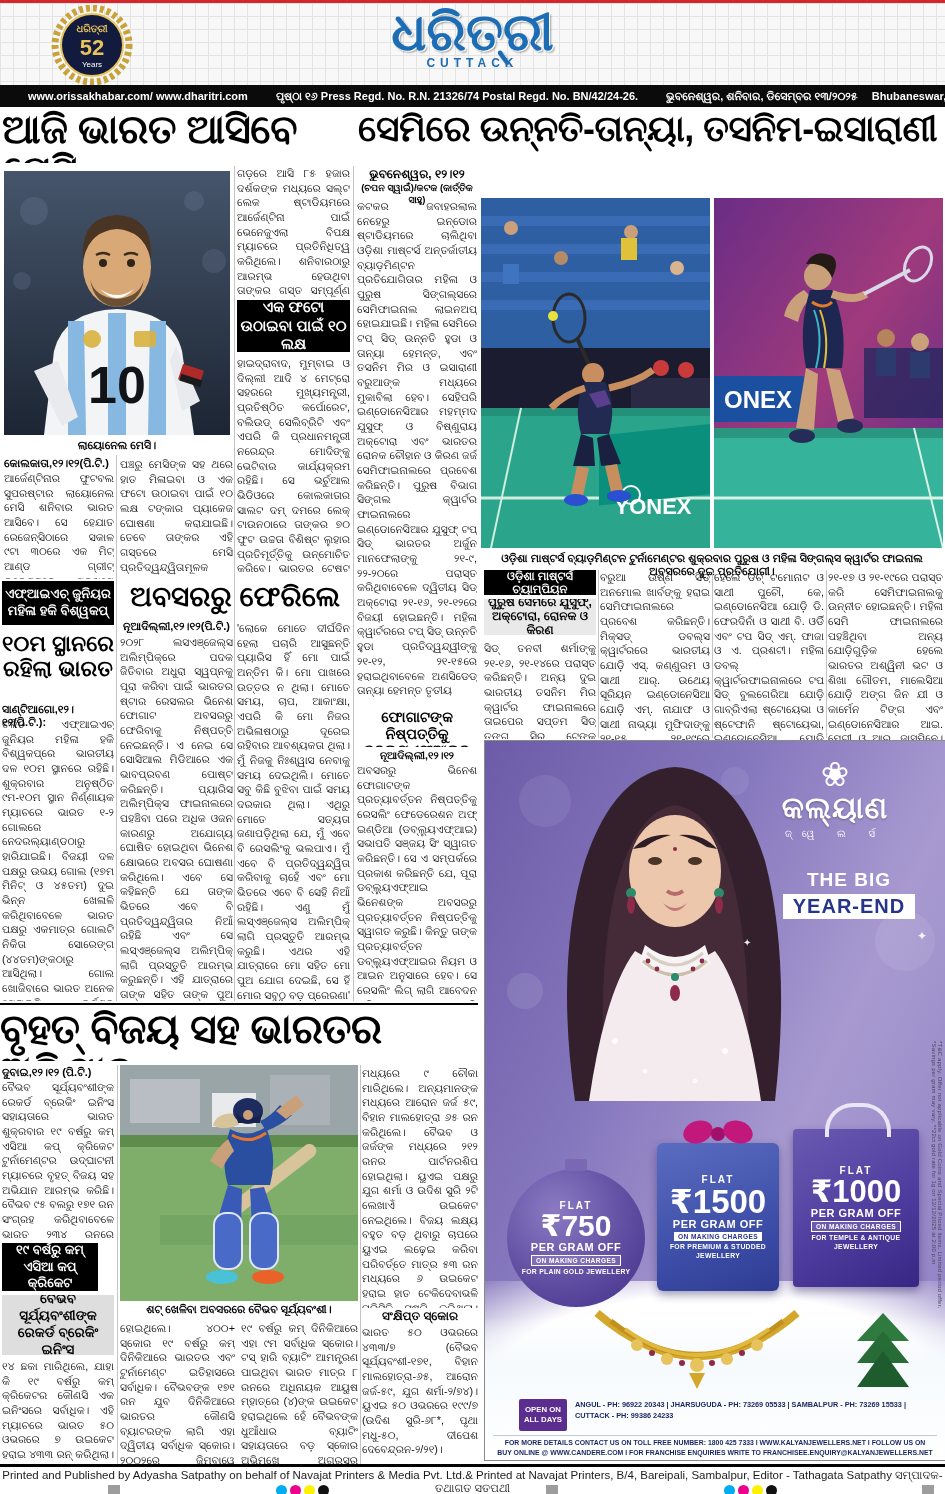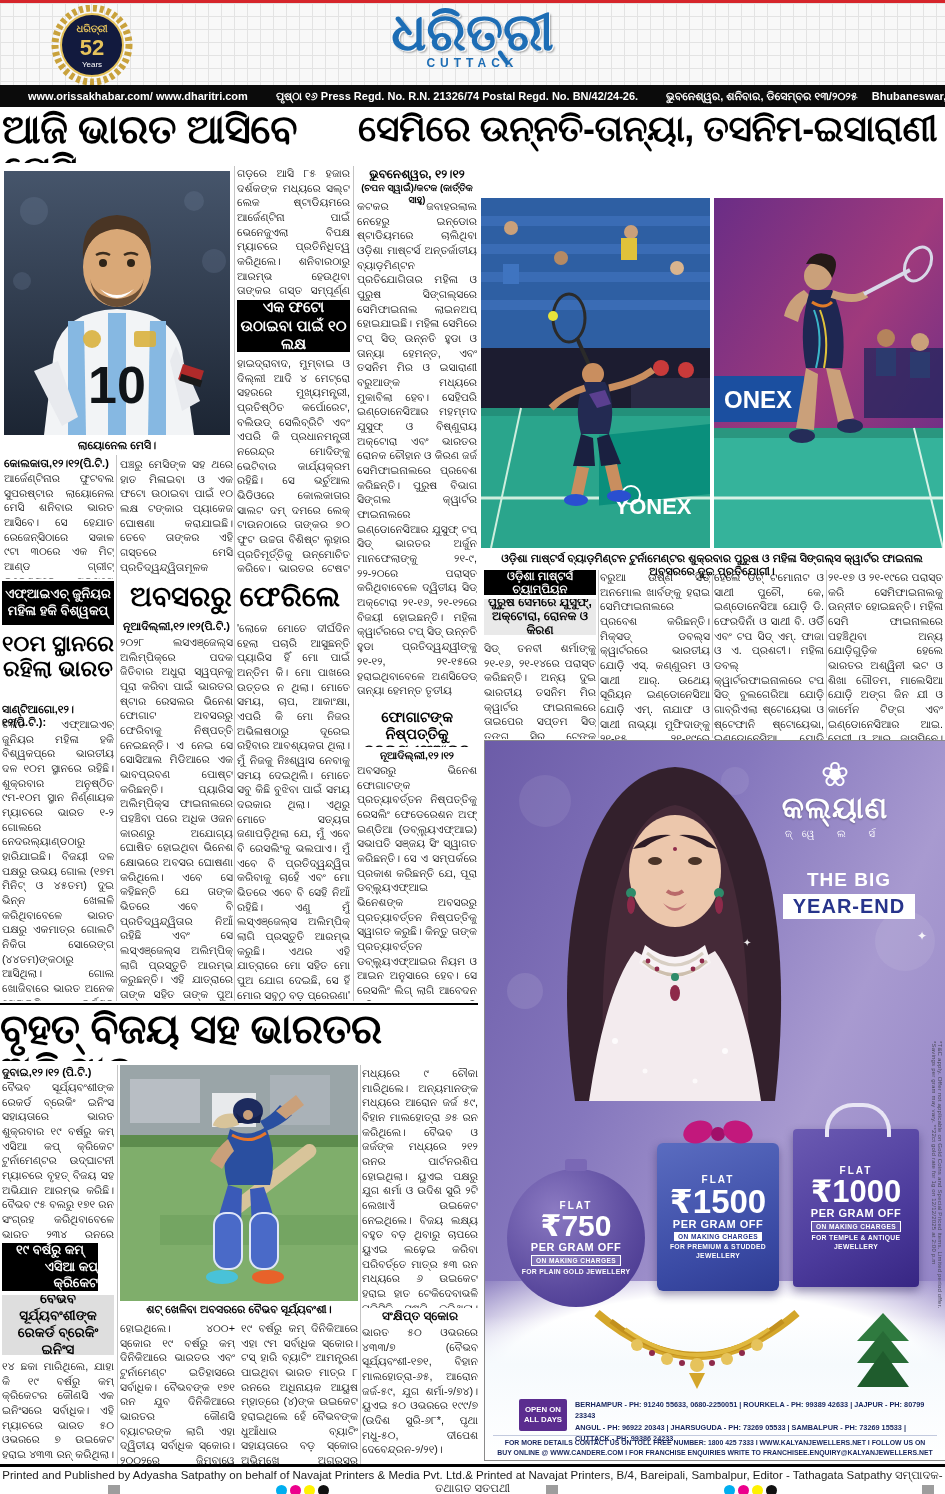--- a/index.html
+++ b/index.html
@@ -280,21 +280,21 @@
   <div class="col" style="left:120px;top:632px;width:113px;height:366px;">୨୦୨୮ ଲସଏଞ୍ଜେଲ୍ସ ଅଲିମ୍ପିକ୍‌ରେ ପଦକ ଜିତିବାର ଅଧୁରା ସ୍ୱପ୍ନକୁ ପୂରା କରିବା ପାଇଁ ଭାରତର ଷ୍ଟାର ରେସଲର ଭିନେଶ ଫୋଗାଟ ଅବସରରୁ ଫେରିବାକୁ ନିଷ୍ପତ୍ତି ନେଇଛନ୍ତି। ଏ ନେଇ ସେ ସୋସିଆଲ ମିଡିଆରେ ଏକ ଭାବପ୍ରବଣ ପୋଷ୍ଟ କରିଛନ୍ତି। ପ୍ୟାରିସ ଅଲିମ୍ପିକ୍ସ ଫାଇନାଲରେ ପହଞ୍ଚିବା ପରେ ଅଧିକ ଓଜନ କାରଣରୁ ଅଯୋଗ୍ୟ ଘୋଷିତ ହୋଇଥିବା ଭିନେଶ କ୍ଷୋଭରେ ଅବସର ଘୋଷଣା କରିଥିଲେ। ଏବେ ସେ କହିଛନ୍ତି ଯେ ତାଙ୍କ ଭିତରେ ଏବେ ବି ପ୍ରତିଦ୍ୱନ୍ଦ୍ୱିତାର ନିଆଁ ରହିଛି ଏବଂ ସେ ଲସ୍ଏଞ୍ଜେଲ୍ସ ଅଲିମ୍ପିକ୍ ଲାଗି ପ୍ରସ୍ତୁତି ଆରମ୍ଭ କରୁଛନ୍ତି। ଏହି ଯାତ୍ରାରେ ତାଙ୍କ ସହିତ ତାଙ୍କ ପୁଅ ଯୋଗ ଦେଇଛି ବୋଲି ସେ ଲେଖିଛନ୍ତି। ଭିନେଶ ୩ ଥର ଅଲିମ୍ପିକ୍ସରେ ପ୍ରତିଦ୍ୱନ୍ଦ୍ୱିତା କରିବା ସହ ଏସିଆନ ଓ କମନୱେଲ୍ଥ ଗେମ୍ସରେ ସ୍ୱର୍ଣ୍ଣ ପଦକ ଜିତିଛନ୍ତି।</div>
   <div class="col" style="left:237px;top:618px;width:113px;height:380px;">'ଲୋକେ ମୋତେ ଦୀର୍ଘଦିନ ହେଲା ପଚାରି ଆସୁଛନ୍ତି ପ୍ୟାରିସ ହିଁ ମୋ ପାଇଁ ଅନ୍ତିମ କି। ମୋ ପାଖରେ ଉତ୍ତର ନ ଥିଲା। ମୋତେ ସମୟ, ଚାପ, ଆକାଂକ୍ଷା, ଏପରି କି ମୋ ନିଜର ଅଭିଳାଷଠାରୁ ଦୂରେଇ ରହିବାର ଆବଶ୍ୟକତା ଥିଲା। ମୁଁ ନିଜକୁ ନିଃଶ୍ୱାସ ନେବାକୁ ସମୟ ଦେଇଥିଲି। ମୋତେ ସବୁ କିଛି ବୁଝିବା ପାଇଁ ସମୟ ଦରକାର ଥିଲା। ଏଥିରୁ ମୋତେ ସତ୍ୟତା ଜଣାପଡ଼ିଥିଲା ଯେ, ମୁଁ ଏବେ ବି ରେସଲିଂକୁ ଭଲପାଏ। ମୁଁ ଏବେ ବି ପ୍ରତିଦ୍ୱନ୍ଦ୍ୱିତା କରିବାକୁ ଚାହେଁ ଏବଂ ମୋ ଭିତରେ ଏବେ ବି ସେହି ନିଆଁ ରହିଛି। ଏଣୁ ମୁଁ ଲସ୍ଏଞ୍ଜେଲ୍ସ ଅଲିମ୍ପିକ୍ ଲାଗି ପ୍ରସ୍ତୁତି ଆରମ୍ଭ କରୁଛି। ଏଥର ଏହି ଯାତ୍ରାରେ ମୋ ସହିତ ମୋ ପୁଅ ଯୋଗ ଦେଇଛି, ସେ ହିଁ ମୋର ସବୁଠୁ ବଡ଼ ପ୍ରେରଣା' ବୋଲି ଭିନେଶ ସୋସିଆଲ ମିଡିଆରେ ପୋଷ୍ଟ କରିଛନ୍ତି। ଭିନେଶ ୩ ଥର ଅଲିମ୍ପିକ୍ସରେ ପ୍ରତିଦ୍ୱନ୍ଦ୍ୱିତା କରିବା ସହ ଏସିଆନ ଗେମ୍ସ ଓ କମନୱେଲ୍ଥ ଗେମ୍ସରେ ସ୍ୱର୍ଣ୍ଣ ପଦକ ଜିତିଛନ୍ତି।</div>
   <div class="subhead" style="left:357px;top:706px;width:120px;height:38px;font-size:14.5px;">ଫୋଗାଟଙ୍କ ନିଷ୍ପତ୍ତିକୁ ଡବ୍ଲ୍ୟୁଏଫ୍ଆଇର ସ୍ୱାଗତ</div>
   <div class="dateline" style="left:357px;top:746px;width:120px;text-align:center;font-size:10.5px;">ନୂଆଦିଲ୍ଲୀ,୧୨।୧୨</div>
   <div class="col" style="left:357px;top:760px;width:120px;height:238px;">ଅବସରରୁ ଭିନେଶ ଫୋଗାଟଙ୍କ ପ୍ରତ୍ୟାବର୍ତ୍ତନ ନିଷ୍ପତ୍ତିକୁ ରେସଲିଂ ଫେଡେରେଶନ ଅଫ୍ ଇଣ୍ଡିଆ (ଡବ୍ଲ୍ୟୁଏଫ୍ଆଇ) ସଭାପତି ସଞ୍ଜୟ ସିଂ ସ୍ୱାଗତ କରିଛନ୍ତି। ସେ ଏ ସମ୍ପର୍କରେ ପ୍ରକାଶ କରିଛନ୍ତି ଯେ, ପୂରା ଡବ୍ଲ୍ୟୁଏଫ୍ଆଇ ଭିନେଶଙ୍କ ଅବସରରୁ ପ୍ରତ୍ୟାବର୍ତ୍ତନ ନିଷ୍ପତ୍ତିକୁ ସ୍ୱାଗତ କରୁଛି। କିନ୍ତୁ ତାଙ୍କ ପ୍ରତ୍ୟାବର୍ତ୍ତନ ଡବ୍ଲ୍ୟୁଏଫ୍ଆଇର ନିୟମ ଓ ଆଇନ ଅନୁସାରେ ହେବ। ସେ ରେସଲିଂ ଲିଗ୍ ଲାଗି ଆବେଦନ କରି ନ ଥିଲେ। ଏଥିଲାଗି ଧାର୍ଯ୍ୟ ଅନ୍ତିମ ତାରିଖ ଶେଷ ହୋଇସାରିଛି। ବିଶ୍ୱର ୩୦୦ ଆଥଲେଟ୍ ଆବେଦନ କରିଛନ୍ତି।</div>
 
   <div class="hrule" style="left:0;top:1000px;width:478px;"></div>
   <div class="headline" style="left:0px;top:1006px;width:478px;height:52px;font-size:41px;text-align:left;">ବୃହତ୍ ବିଜୟ ସହ ଭାରତର ଅଭିଯାନ</div>
   <div class="dateline" style="left:2px;top:1063px;width:112px;">ଦୁବାଇ,୧୨।୧୨ (ପି.ଟି.)</div>
   <div class="col" style="left:2px;top:1077px;width:112px;height:160px;">ବୈଭବ ସୂର୍ଯ୍ୟବଂଶୀଙ୍କ ରେକର୍ଡ ବ୍ରେକିଂ ଇନିଂସ ସହାୟତାରେ ଭାରତ ଶୁକ୍ରବାର ୧୯ ବର୍ଷରୁ କମ୍ ଏସିଆ କପ୍ କ୍ରିକେଟ ଟୁର୍ନାମେଣ୍ଟର ଉଦ୍‌ଘାଟନୀ ମ୍ୟାଚରେ ବୃହତ୍ ବିଜୟ ସହ ଅଭିଯାନ ଆରମ୍ଭ କରିଛି। ବୈଭବ ୯୫ ବଲରୁ ୧୭୧ ରନ ସଂଗ୍ରହ କରିଥିବାବେଳେ ଭାରତ ୨୩୪ ରନରେ ୟୁଏଇକୁ ପରାସ୍ତ କରିଛି। ବିହାର ସମସ୍ତିପୁରର ୧୪ ବର୍ଷୀୟ ବୈଭବ ନିଜ ଇନିଂସ ମଧ୍ୟରେ</div>
-  <div class="blackbox" style="left:2px;top:1240px;width:96px;height:48px;font-size:13px;line-height:1.3;text-align:right;">
+  <div class="blackbox" style="left:2px;top:1240px;width:96px;height:48px;font-size:13px;line-height:1.3;">
     <span>୧୯ ବର୍ଷରୁ କମ୍</span>
     <span>ଏସିଆ କପ୍ କ୍ରିକେଟ</span>
   </div>
   <div class="graypanel" style="left:2px;top:1292px;width:112px;height:60px;font-size:13.5px;line-height:1.25;">ବୈଭବ ସୂର୍ଯ୍ୟବଂଶୀଙ୍କ ରେକର୍ଡ ବ୍ରେକିଂ ଇନିଂସ</div>
   <div class="col" style="left:2px;top:1356px;width:112px;height:106px;">୧୪ ଛକା ମାରିଥିଲେ, ଯାହା କି ୧୯ ବର୍ଷରୁ କମ୍ କ୍ରିକେଟର କୌଣସି ଏକ ଇନିଂସରେ ସର୍ବାଧିକ। ଏହି ମ୍ୟାଚରେ ଭାରତ ୫୦ ଓଭରରେ ୭ ଉଇକେଟ ହରାଇ ୪୩୩ ରନ୍ କରିଥିଲା। ଜବାବରେ ୟୁଏଇ ପୂରା ୫୦ ଓଭର ଖେଳିଥିଲେ ହେଁ ୭ ଉଇକେଟ ହରାଇ ୧୯୯ ରନ କରିପାରିଥିଲା। ବିସ୍ଫୋରକ ଇନିଂସ ପାଇଁ ବୈଭବ ପ୍ଲେୟାର ଅଫ୍ ଦି ମ୍ୟାଚ ବିବେଚିତ</div>
 
   <div class="photo" style="left:120px;top:1062px;width:238px;height:236px;">
     <svg width="238" height="236" viewBox="0 0 238 236">
       <rect width="238" height="236" fill="#7fae6b"></rect>
       <rect width="238" height="70" fill="#9aa5a8"></rect>
@@ -440,21 +440,20 @@
     </svg>
     <div class="tree">
         <i></i>
         <i></i>
         <i></i>
       </div>
 
 
     <div class="openbox">OPEN ON ALL DAYS</div>
     <div class="contacts">
-      <div>BERHAMPUR - PH: 91240 55633, 0680-2250051  |  ROURKELA - PH: 99389 42633  |  JAJPUR - PH: 80799 23343</div>
       <div>ANGUL - PH: 96922 20343  |  JHARSUGUDA - PH: 73269 05533  |  SAMBALPUR - PH: 73269 15533  |  CUTTACK - PH: 99386 24233</div>
     </div>
     <div class="tollfree">
       <div>FOR MORE DETAILS CONTACT US ON TOLL FREE NUMBER: 1800 425 7333  I  WWW.KALYANJEWELLERS.NET  I  FOLLOW US ON</div>
       <div>BUY ONLINE @ WWW.CANDERE.COM  I  FOR FRANCHISE ENQUIRIES WRITE TO FRANCHISEE.ENQUIRY@KALYANJEWELLERS.NET</div>
     </div>
     <div class="tnc-vert">*T&amp;C apply. Offer not applicable on Gold Coins and Special Priced items. Limited period offer. *Savings per gram may vary. **22ct gold rate for 1g on 12/12/2025 at 2:00 p.m</div>
   </div>
 
   <div class="hrule" style="left:0;top:1461px;width:945px;height:3px;"></div>

